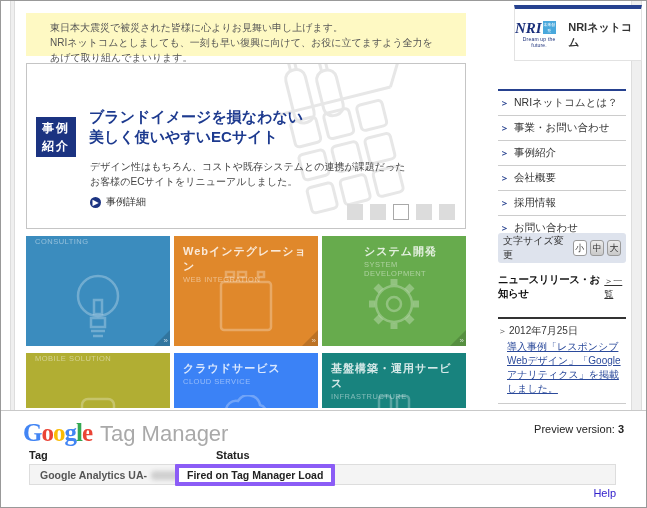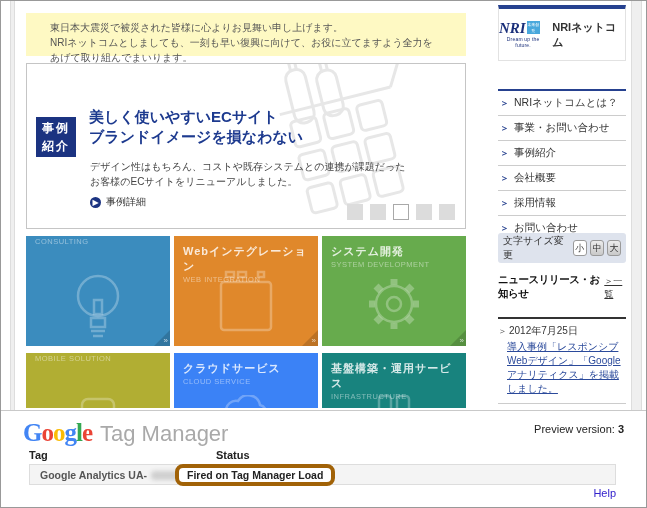--- a/index.html
+++ b/index.html
@@ -49,21 +49,21 @@
   .tile svg { position:absolute; left:50%; transform:translateX(-50%); }
   .tile-r1 svg { top:34px; }
   .tile-r2 svg { top:42px; }
   .fold { position:absolute; right:0; bottom:0; width:0; height:0;
           border-left:16px solid transparent; border-bottom:16px solid rgba(0,0,0,.16); }
   .fold-arrow { position:absolute; right:2px; bottom:1px; font-size:8px;
           color:rgba(255,255,255,.7); }
 
   
   .sidebar { position:absolute; left:497px; top:0; width:128px; z-index:2; }
-  .logo-box { position:absolute; top:4px; left:0; width:128px; height:56px;
+  .logo-box { position:absolute; top:4px; left:16px; width:128px; height:56px;
               background:#fff; border:1px solid #e2e2e2; border-top:4px solid #26418f;
               display:flex; align-items:center; justify-content:center; gap:5px; }
   .nri-mark { text-align:center; }
   .nri-row { display:flex; align-items:flex-start; gap:1px; }
   .nri-word { font-family:"Liberation Serif","DejaVu Serif",serif; font-weight:bold;
               font-style:italic; font-size:15px; color:#1a2f7a; line-height:14px; }
   .nri-chip { width:13px; height:13px; background:#49a8dc; color:#fff; font-size:4px;
               line-height:6px; text-align:center; overflow:hidden; padding-top:1px; }
   .nri-tag { font-size:5px; color:#1a2f7a; letter-spacing:.2px; margin-top:1px; }
   .brand-name { font-size:11px; font-weight:bold; color:#333; }
@@ -105,21 +105,21 @@
   .gtm-preview b { font-weight:bold; }
   .gtm-th { position:absolute; top:38px; font-size:11px; font-weight:bold; color:#222; }
   .th-tag { left:28px; } .th-status { left:175px;margin-left:40px; }
   .gtm-row { position:absolute; left:28px; right:30px; top:53px; height:21px;
              background:#f4f4f4; border:1px solid #ddd; }
   .gtm-tag { position:absolute; left:10px; top:4px; font-size:10.5px; font-weight:bold;
              color:#555; display:flex; align-items:center; }
   .redacted { display:inline-block; width:72px; height:9px; background:#cfcfcf;
               border-radius:4px; margin-left:4px; filter:blur(2px); }
   .gtm-status { position:absolute; left:145px; top:50%; transform:translateY(-50%);
-                background:#fff; border:4px solid #a16207; border-radius:8px;
+                background:#fff; border:4px solid #8b5cf6; border-radius:1px;
                 padding:1px 8px; font-size:10.5px; font-weight:bold; color:#222;
                 white-space:nowrap; }
   .gtm-help { position:absolute; right:30px; top:76px; font-size:11px; color:#3322cc;
               cursor:pointer; }
 </style>
 </head>
 <body>
 
 <div class="screen">
   <div class="edge-strip edge-left"></div>
@@ -151,22 +151,22 @@
         <path d="M73 -10 L73 -22 L79 -22 L79 -10"></path>
         <rect x="96" y="-2" width="20" height="46" rx="9"></rect>
         <path d="M103 -2 L103 -14 L109 -14 L109 -2"></path>
       </g>
     </svg>
     <div class="hero-badge">
       <div>事例</div>
       <div>紹介</div>
     </div>
     <div class="hero-title">
+      <div>ブランドイメージを損なわない</div>
       <div>美しく使いやすいECサイト</div>
-      <div>ブランドイメージを損なわない</div>
     </div>
     <div class="hero-desc">
       <div>デザイン性はもちろん、コストや既存システムとの連携が課題だった</div>
       <div>お客様のECサイトをリニューアルしました。</div>
     </div>
     <div class="hero-link">
       <span class="circ">▶</span>
       <span>事例詳細</span>
     </div>
     <div class="dots">
@@ -194,21 +194,21 @@
     <div class="tile-sub">WEB INTEGRATION</div>
     <svg width="64" height="66" viewBox="0 0 64 66" fill="none" stroke="rgba(255,255,255,.28)" stroke-width="2.5">
       <rect x="7" y="12" width="50" height="48" rx="3"></rect>
       <rect x="12" y="2" width="8" height="5"></rect>
       <rect x="24" y="2" width="8" height="5"></rect>
       <rect x="44" y="2" width="6" height="5"></rect>
     </svg>
     <div class="fold"></div>
     <div class="fold-arrow">»</div>
   </div>
-  <div class="tile tile-r1 t3" style="background-color: rgb(103, 171, 77);">
+  <div class="tile tile-r1 t3" style="background-color: rgb(103, 171, 77); padding-left: 33px;">
     <div class="tile-title">システム開発</div>
     <div class="tile-sub">SYSTEM DEVELOPMENT</div>
     <svg width="68" height="68" viewBox="0 0 68 68" fill="none" stroke="rgba(255,255,255,.28)" stroke-width="2.5">
       <circle cx="34" cy="34" r="18"></circle>
       <circle cx="34" cy="34" r="7"></circle>
       <g stroke-width="7">
         <path d="M34 9 L34 15"></path>
           <path d="M34 53 L34 59"></path>
         <path d="M9 34 L15 34"></path>
           <path d="M53 34 L59 34"></path>

